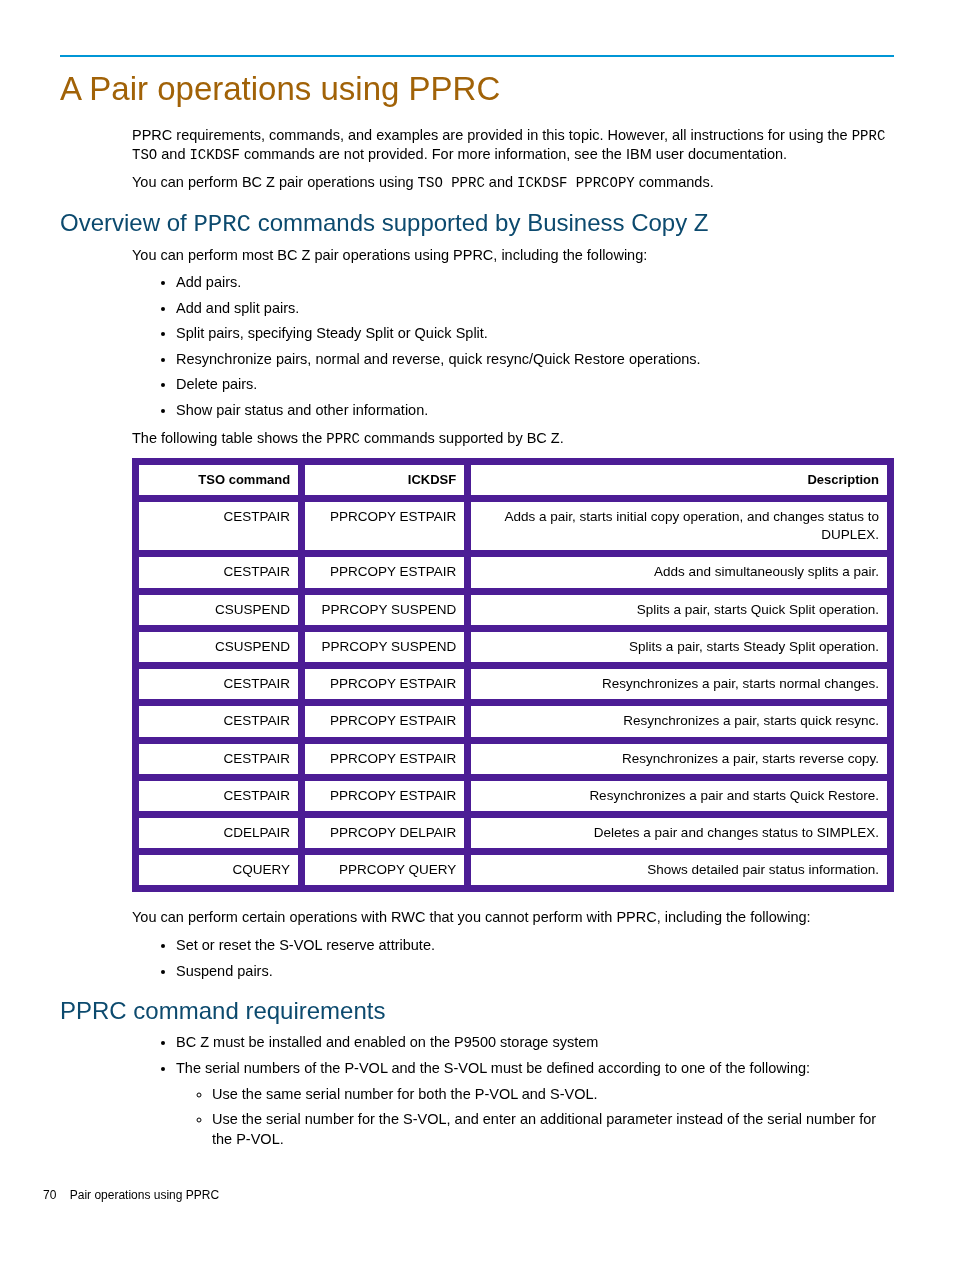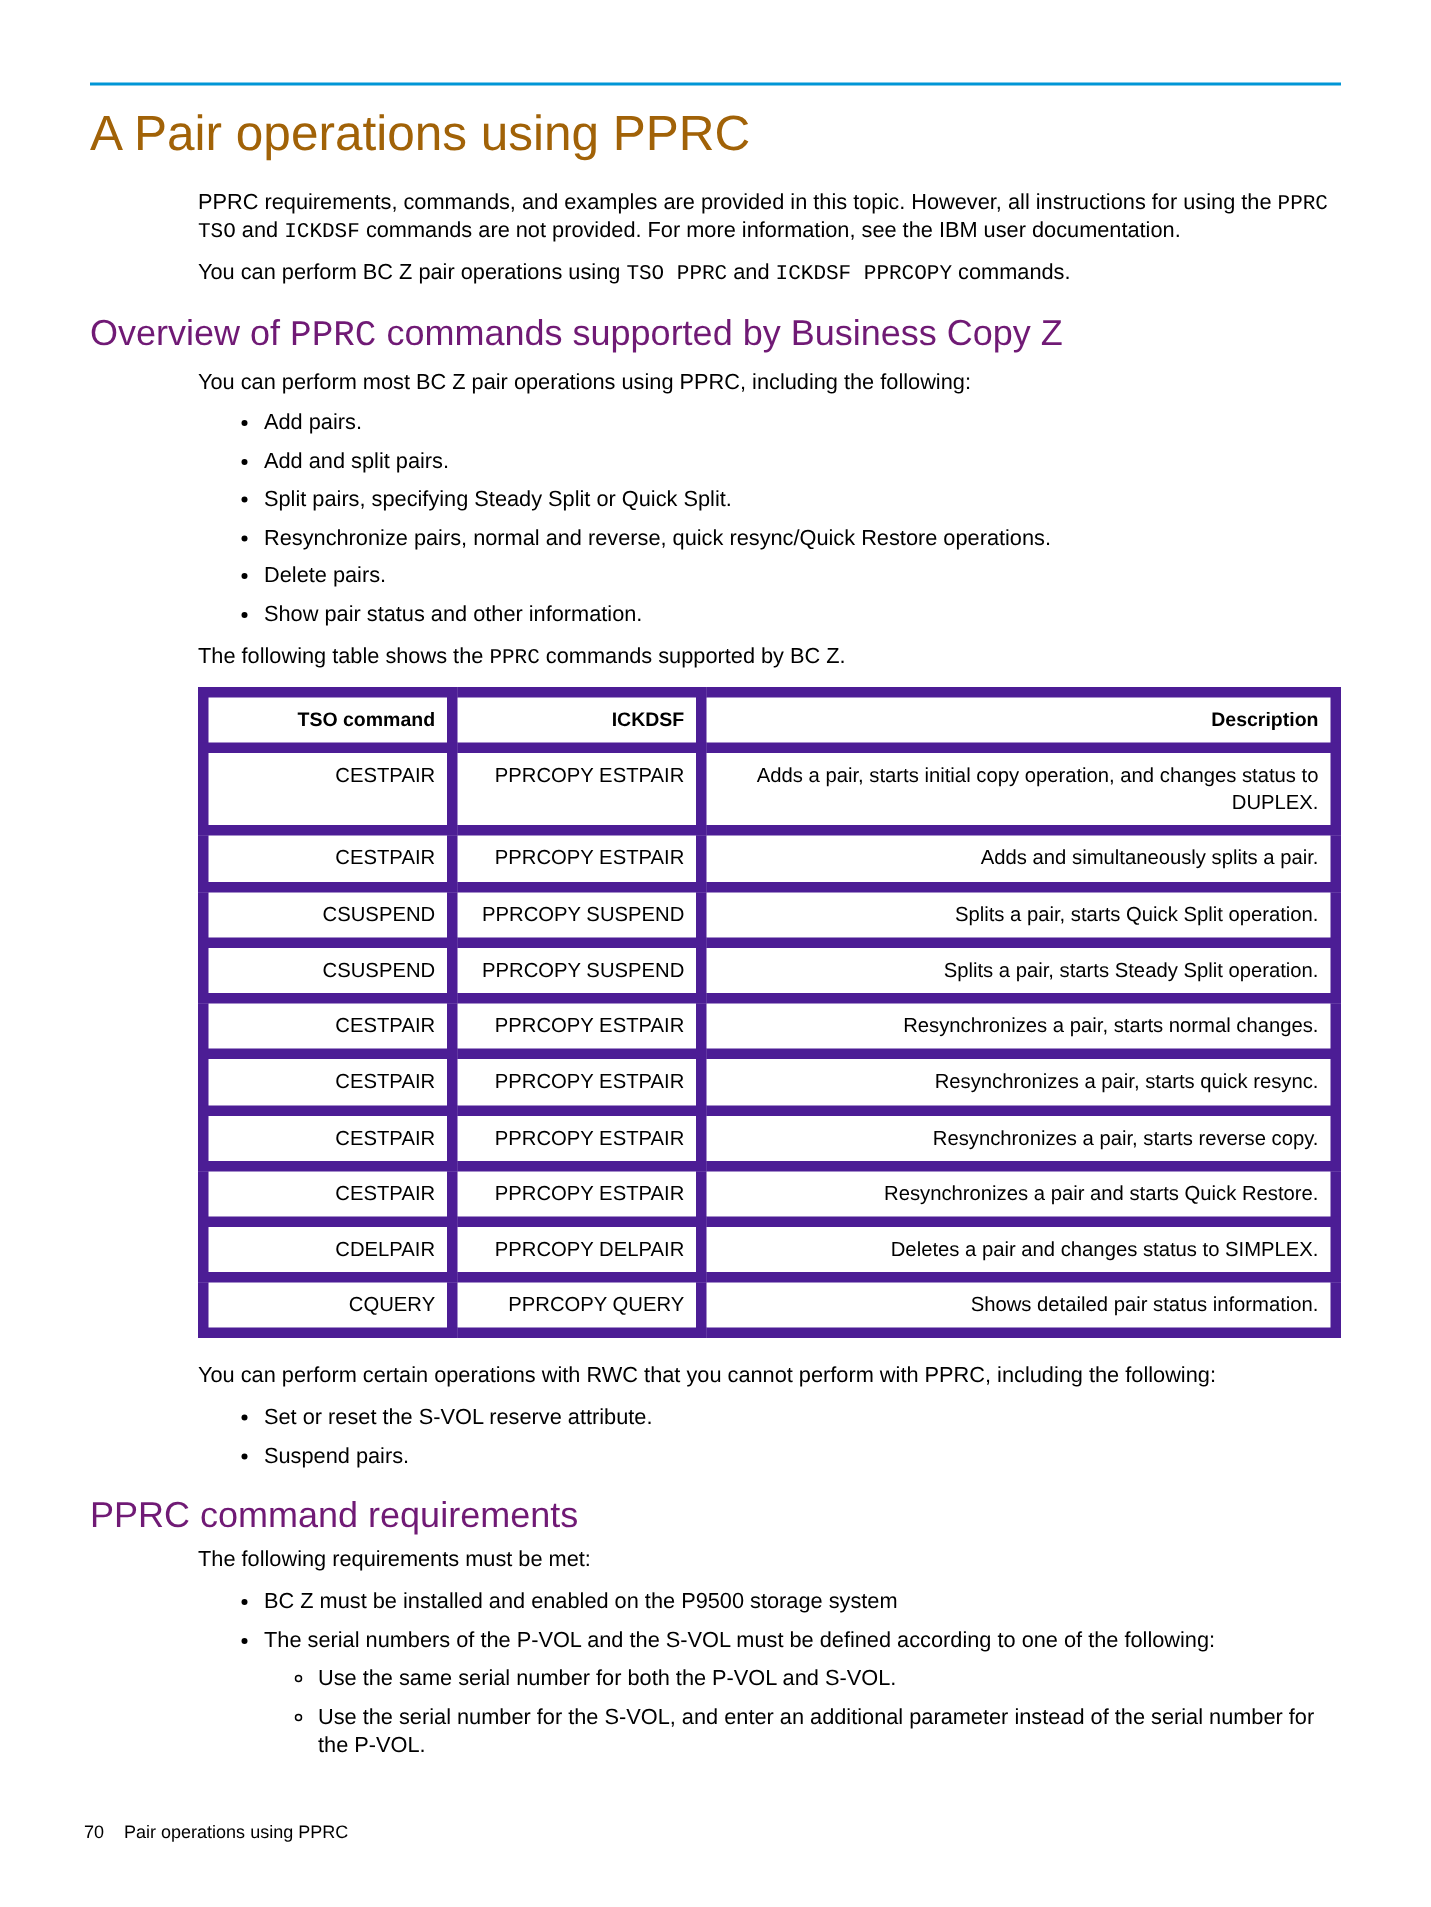--- a/index.html
+++ b/index.html
@@ -17,21 +17,21 @@
   h1 {
     font-family: Arial, Helvetica, sans-serif;
     font-weight: 300;
     color: #a16207;
     font-size: 33px;
     margin: 0 0 14px 0;
   }
   h2 {
     font-family: Arial, Helvetica, sans-serif;
     font-weight: 300;
-    color: #701a75;
+    color: #0c4a6e;
     font-size: 24px;
     margin: 14px 0 4px 0;
   }
   .indent {
     margin-left: 72px;
   }
   p {
     margin: 4px 0 8px 0;
   }
   ul {
@@ -61,21 +61,21 @@
     padding: 6px 8px;
     text-align: right;
     vertical-align: top;
   }
   th {
     font-weight: bold;
     font-size: 13px;
   }
   .footer {
     position: absolute;
-    left: 56px;
+    left: 43px;
     font-size: 12px;
     margin-top: 30px;
   }
 </style>
 </head>
 <body>
 
 <div class="top-rule"></div>
 
 <h1>A Pair operations using PPRC</h1>
@@ -172,21 +172,20 @@
   <p>You can perform certain operations with RWC that you cannot perform with PPRC, including the following:</p>
   <ul>
     <li>Set or reset the S-VOL reserve attribute.</li>
     <li>Suspend pairs.</li>
   </ul>
 </div>
 
 <h2>PPRC command requirements</h2>
 
 <div class="indent">
-  <p>The following requirements must be met:</p>
   <ul>
     <li>BC Z must be installed and enabled on the P9500 storage system</li>
     <li>
       <span>The serial numbers of the P-VOL and the S-VOL must be defined according to one of the following:</span>
       <ul>
         <li>Use the same serial number for both the P-VOL and S-VOL.</li>
         <li>Use the serial number for the S-VOL, and enter an additional parameter instead of the serial number for the P-VOL.</li>
       </ul>
     </li>
   </ul>

